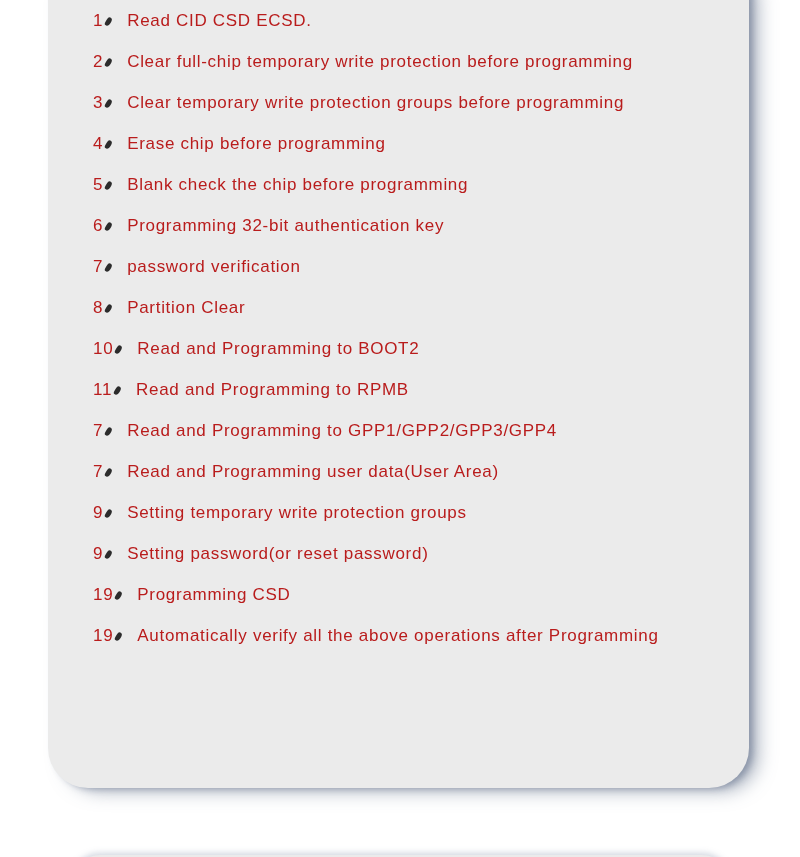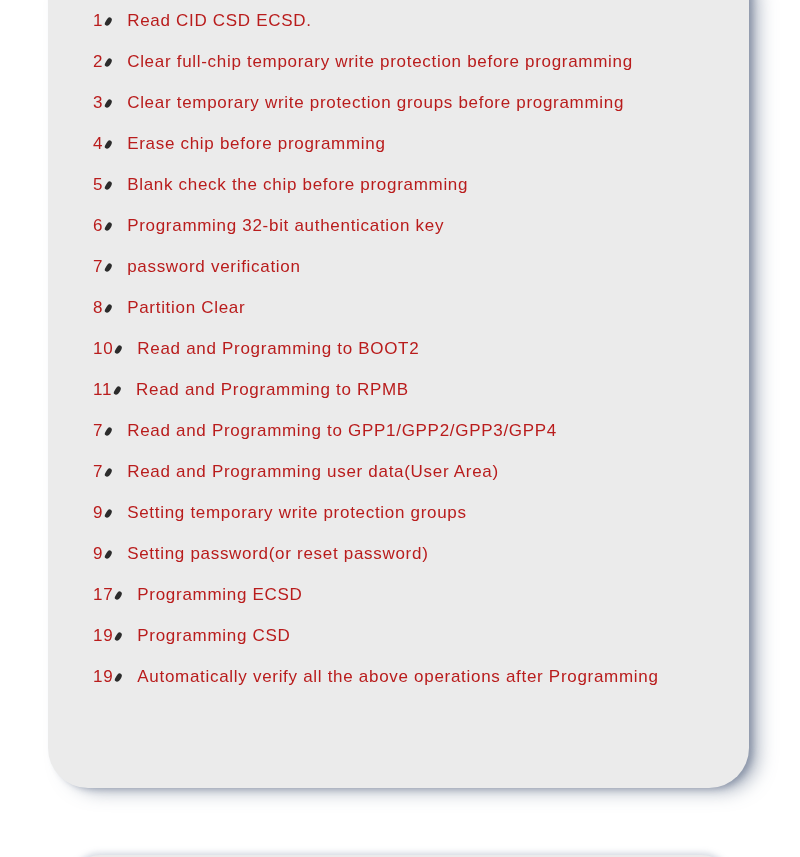--- a/index.html
+++ b/index.html
@@ -87,19 +87,18 @@
     <div class="item"><span class="num">5</span><span class="ideo-comma"></span><span class="txt">Blank check the chip before programming</span></div>
     <div class="item"><span class="num">6</span><span class="ideo-comma"></span><span class="txt">Programming 32-bit authentication key</span></div>
     <div class="item"><span class="num">7</span><span class="ideo-comma"></span><span class="txt">password verification</span></div>
     <div class="item"><span class="num">8</span><span class="ideo-comma"></span><span class="txt">Partition Clear</span></div>
     <div class="item"><span class="num">10</span><span class="ideo-comma"></span><span class="txt">Read and Programming to BOOT2</span></div>
     <div class="item"><span class="num">11</span><span class="ideo-comma"></span><span class="txt">Read and Programming to RPMB</span></div>
     <div class="item"><span class="num">7</span><span class="ideo-comma"></span><span class="txt">Read and Programming to GPP1/GPP2/GPP3/GPP4</span></div>
     <div class="item"><span class="num">7</span><span class="ideo-comma"></span><span class="txt">Read and Programming user data(User Area)</span></div>
     <div class="item"><span class="num">9</span><span class="ideo-comma"></span><span class="txt">Setting temporary write protection groups</span></div>
     <div class="item"><span class="num">9</span><span class="ideo-comma"></span><span class="txt">Setting password(or reset password)</span></div>
-    <div class="item"><span class="num">17</span><span class="ideo-comma"></span><span class="txt">Programming ECSD</span></div>
     <div class="item"><span class="num">19</span><span class="ideo-comma"></span><span class="txt">Programming CSD</span></div>
     <div class="item"><span class="num">19</span><span class="ideo-comma"></span><span class="txt">Automatically verify all the above operations after Programming</span></div>
   </div>
 </div>
 
 <div class="next-card"></div>
 
 </body></html>

